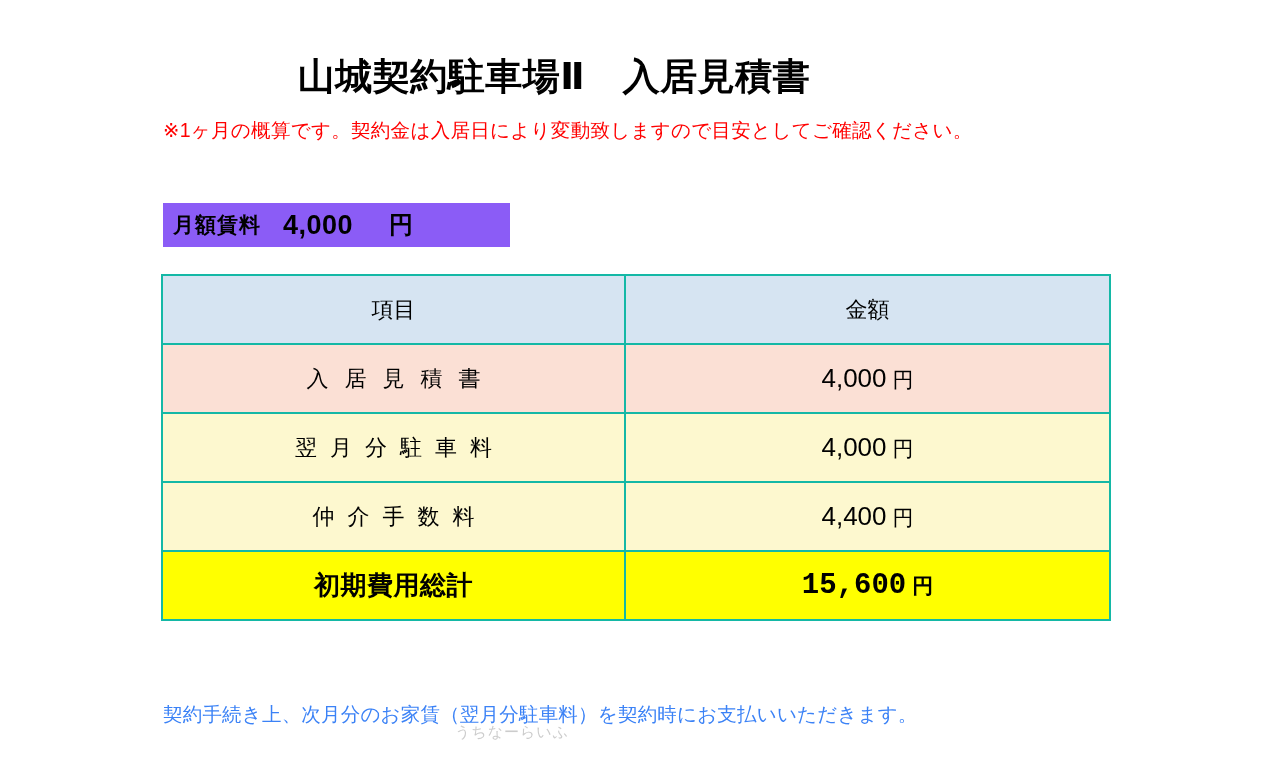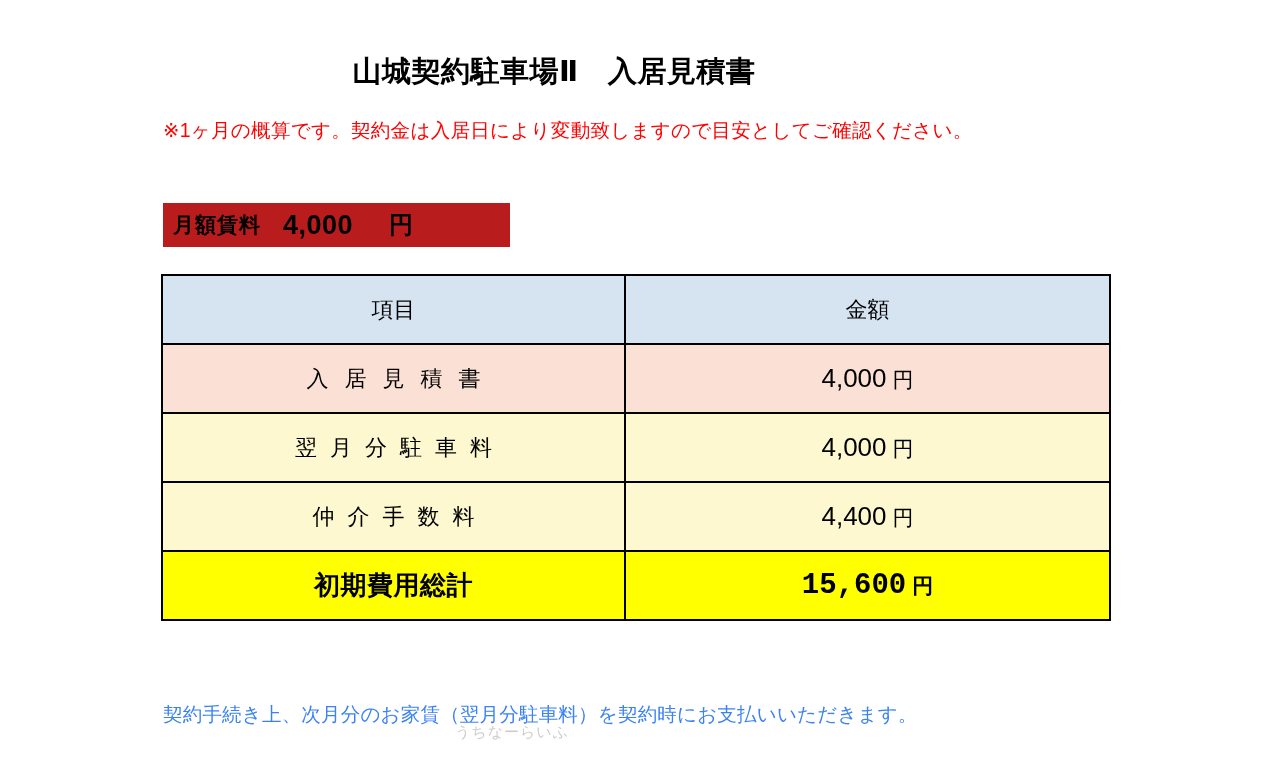--- a/index.html
+++ b/index.html
@@ -21,21 +21,21 @@
     height: 767px;
   }
 
   
   .doc-title {
     position: absolute;
     top: 52px;
     left: 0;
     width: 1108px;
     text-align: center;
-    font-size: 29px;
+    font-size: 37px;
     font-weight: bold;
     letter-spacing: 0.5px;
     white-space: pre;
   }
 
   
   .notice-top {
     position: absolute;
     top: 117px;
     left: 163px;
@@ -45,21 +45,21 @@
     white-space: nowrap;
   }
 
   
   .rent-band {
     position: absolute;
     top: 203px;
     left: 163px;
     width: 347px;
     height: 44px;
-    background: #b91c1c;
+    background: #8b5cf6;
     display: flex;
     align-items: center;
     box-sizing: border-box;
     padding-left: 10px;
   }
   .rent-label {
     font-size: 21px;
     font-weight: bold;
     letter-spacing: 1px;
   }
@@ -78,21 +78,21 @@
   
   .cost-table {
     position: absolute;
     top: 274px;
     left: 161px;
     width: 948px;
     border-collapse: collapse;
     table-layout: fixed;
   }
   .cost-table td, .cost-table th {
-    border: 2px solid #000000;
+    border: 2px solid #14b8a6;
     padding: 0;
     height: 67px;
     text-align: center;
     vertical-align: middle;
     font-weight: normal;
   }
   .col-item { width: 463px; }
   .col-amount { width: 485px; }
 
   .head-cell {

